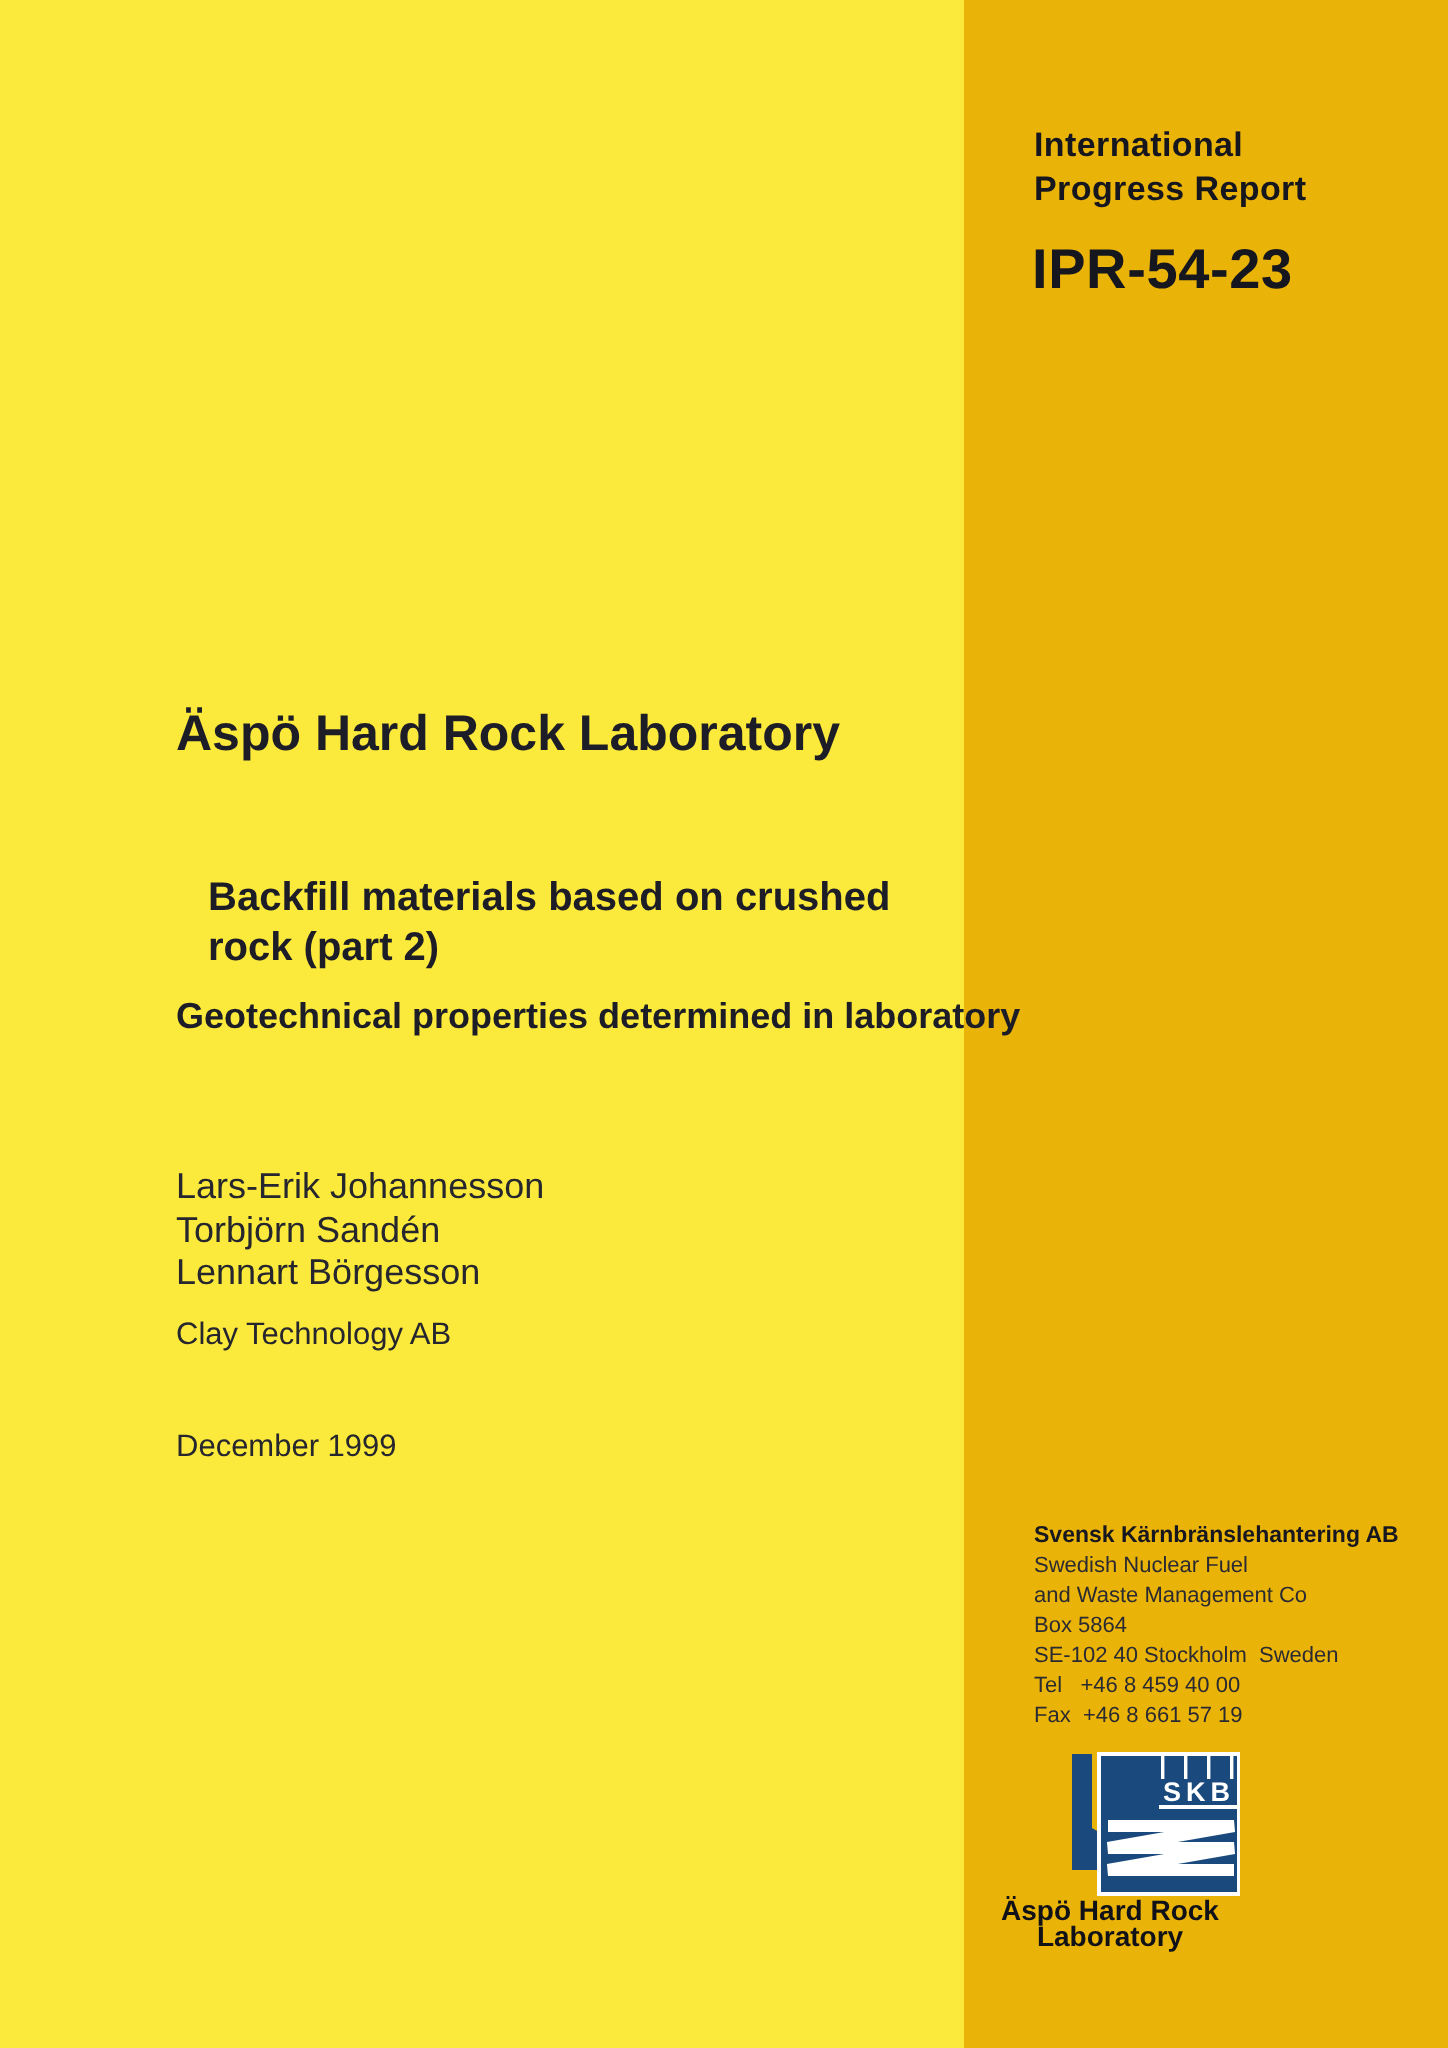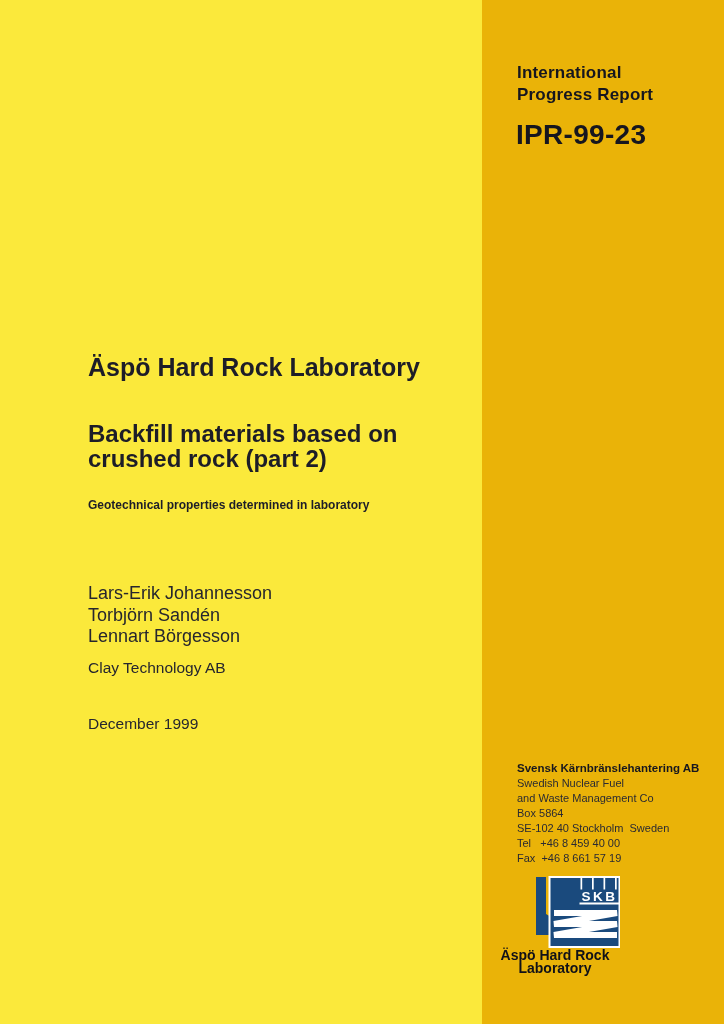--- a/index.html
+++ b/index.html
@@ -42,29 +42,29 @@
     position: absolute;
     left: 88px; top: 353px;
     font-size: 25px; font-weight: bold;
     color: #1d1d28;
     margin: 0;
   }
   .subtitle {
     position: absolute;
     left: 88px; top: 421px;
     width: 372px;
-    font-size: 24px; font-weight: bold;
+    font-size: 20px; font-weight: bold;
     line-height: 25px;
     color: #1d1d28;
-    margin: 0;
+    margin: 16px;
   }
   .subsubtitle {
     position: absolute;
     left: 88px; top: 498px;
-    font-size: 12px; font-weight: bold;
+    font-size: 18px; font-weight: bold;
     color: #1d1d28;
     margin: 0;
   }
   .authors {
     position: absolute;
     left: 88px; top: 583px;
     font-size: 18px;
     line-height: 21.5px;
     color: #26262e;
   }
@@ -115,21 +115,21 @@
 <body>
 
 <div class="page">
 
   <div class="yellow-panel"></div>
 
   <div class="report-type">
     <span>International</span><br>
     <span>Progress Report</span>
   </div>
-  <div class="report-number">IPR-99-23</div>
+  <div class="report-number">IPR-54-23</div>
 
   <h1 class="title">Äspö Hard Rock Laboratory</h1>
   <h2 class="subtitle">Backfill materials based on crushed rock (part 2)</h2>
   <h3 class="subsubtitle">Geotechnical properties determined in laboratory</h3>
 
   <div class="authors">
     <div>Lars-Erik Johannesson</div>
     <div>Torbjörn Sandén</div>
     <div>Lennart Börgesson</div>
   </div>

